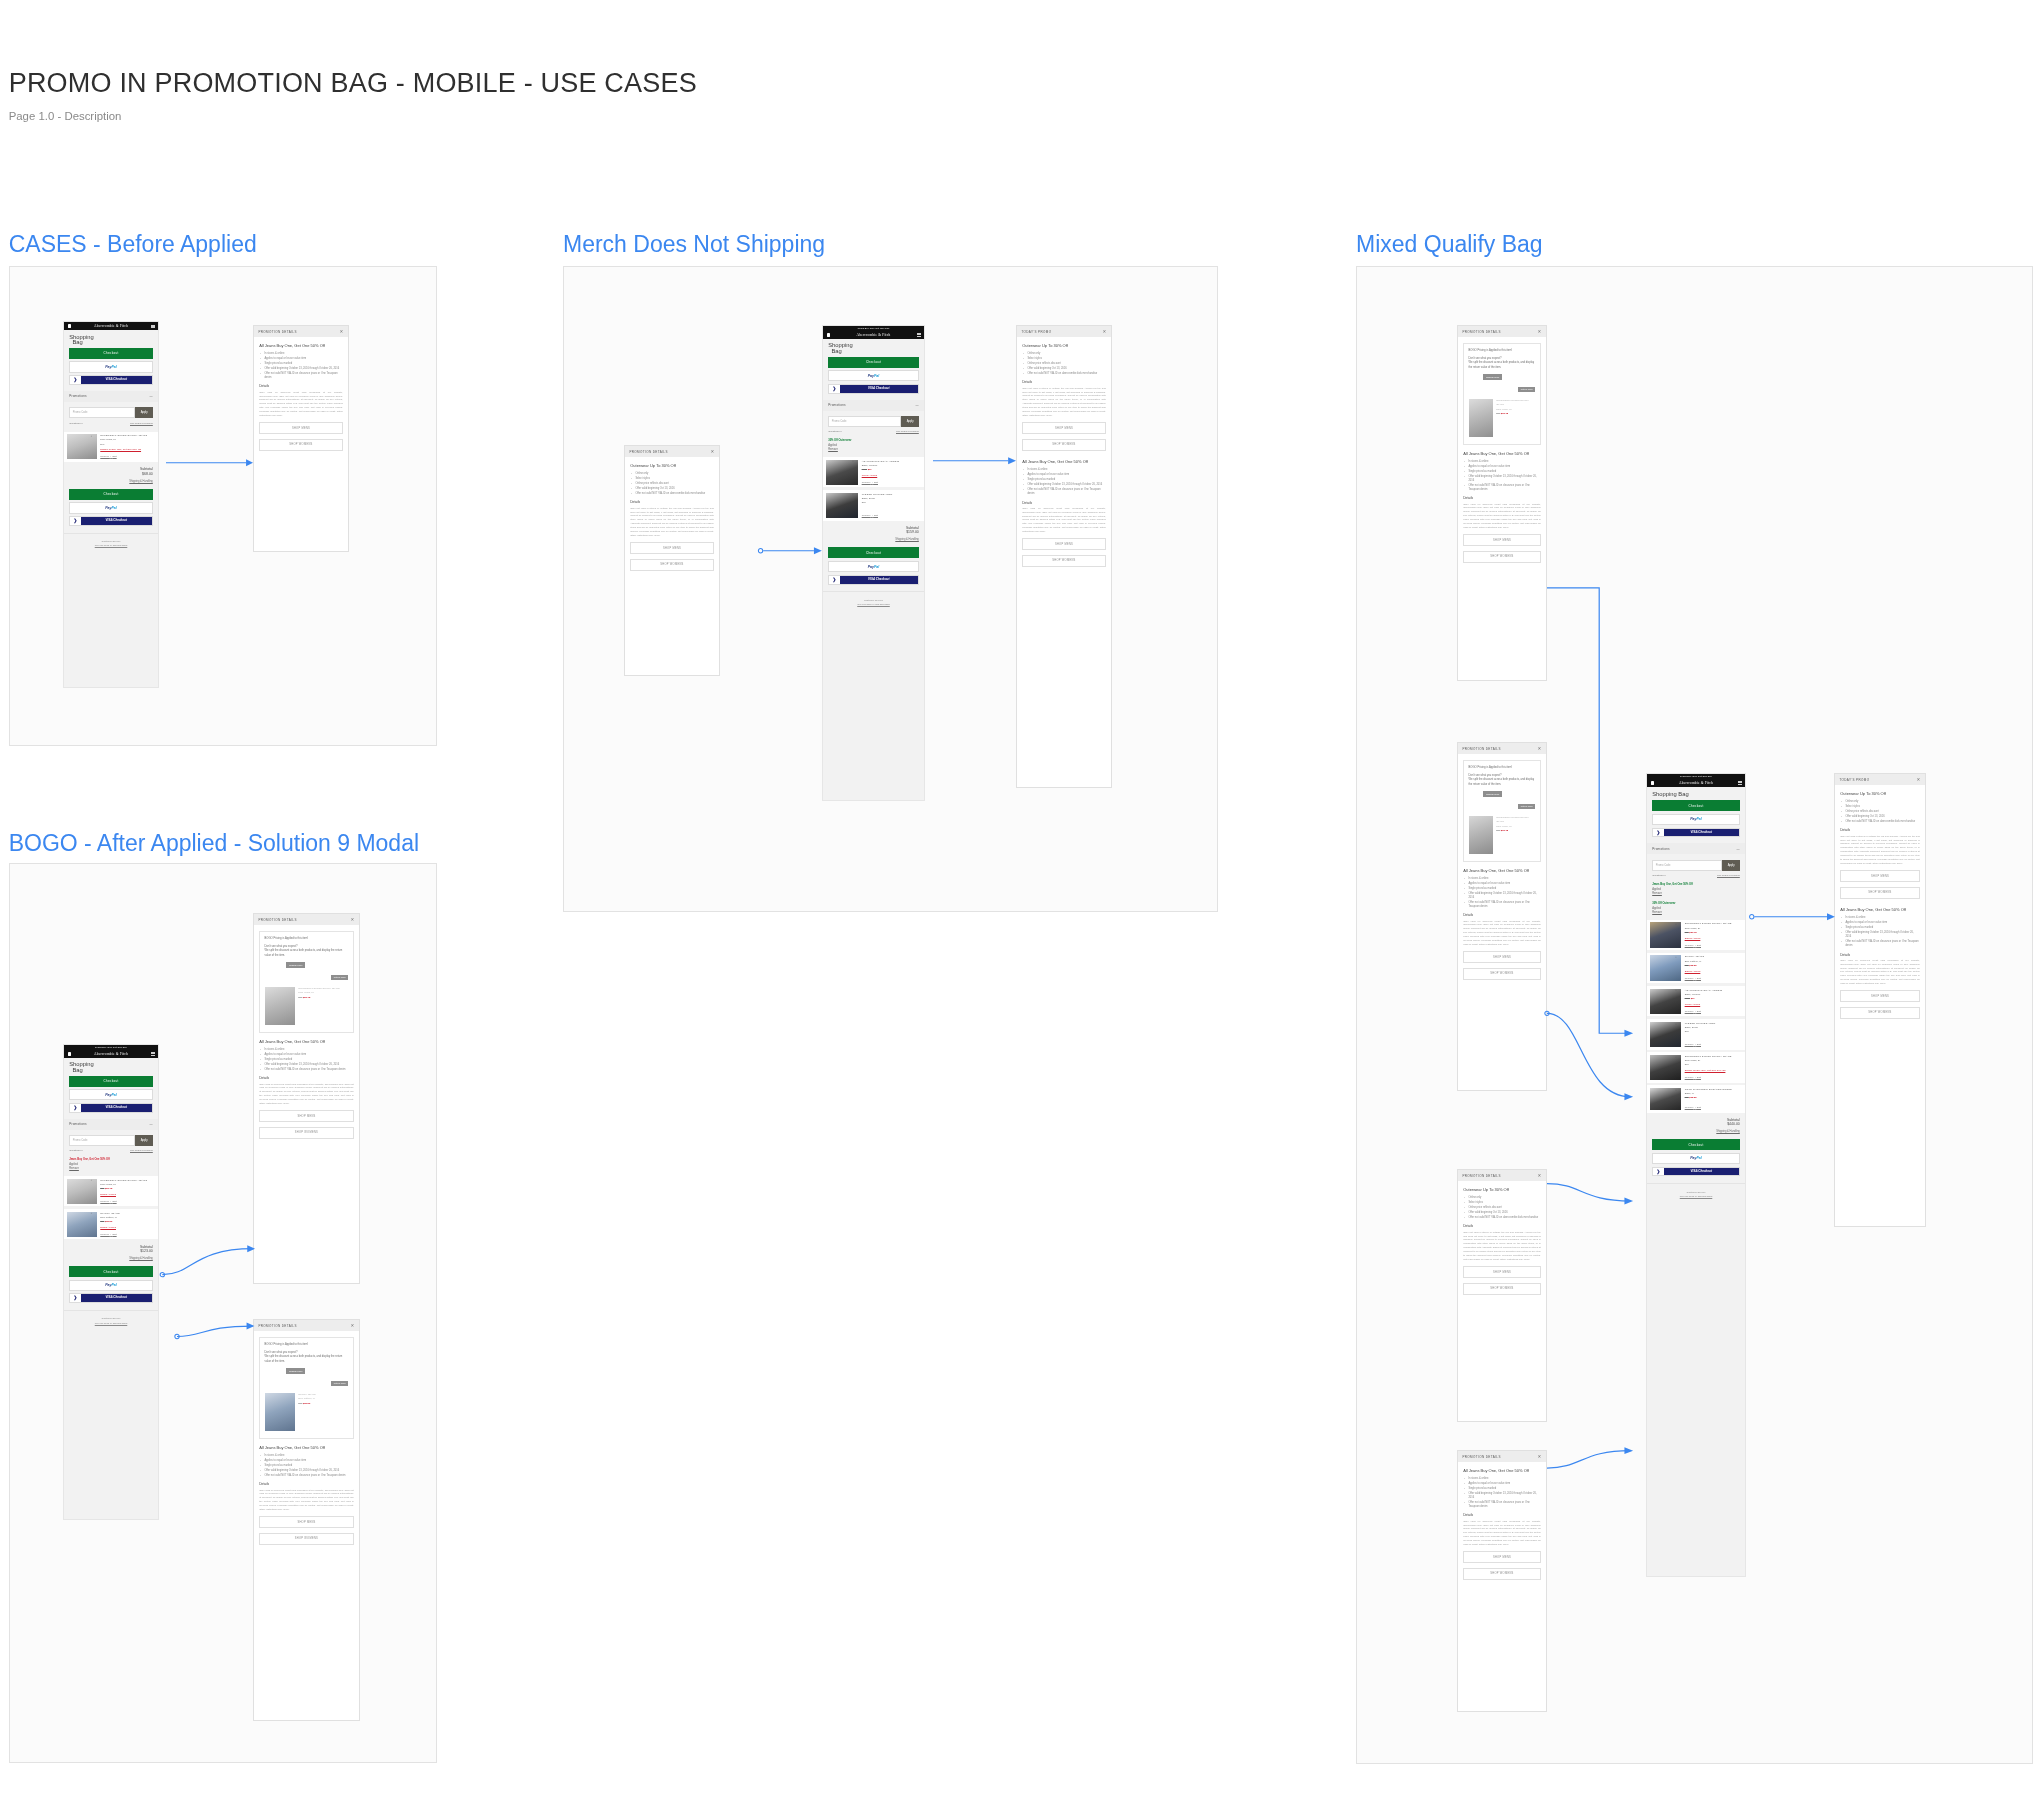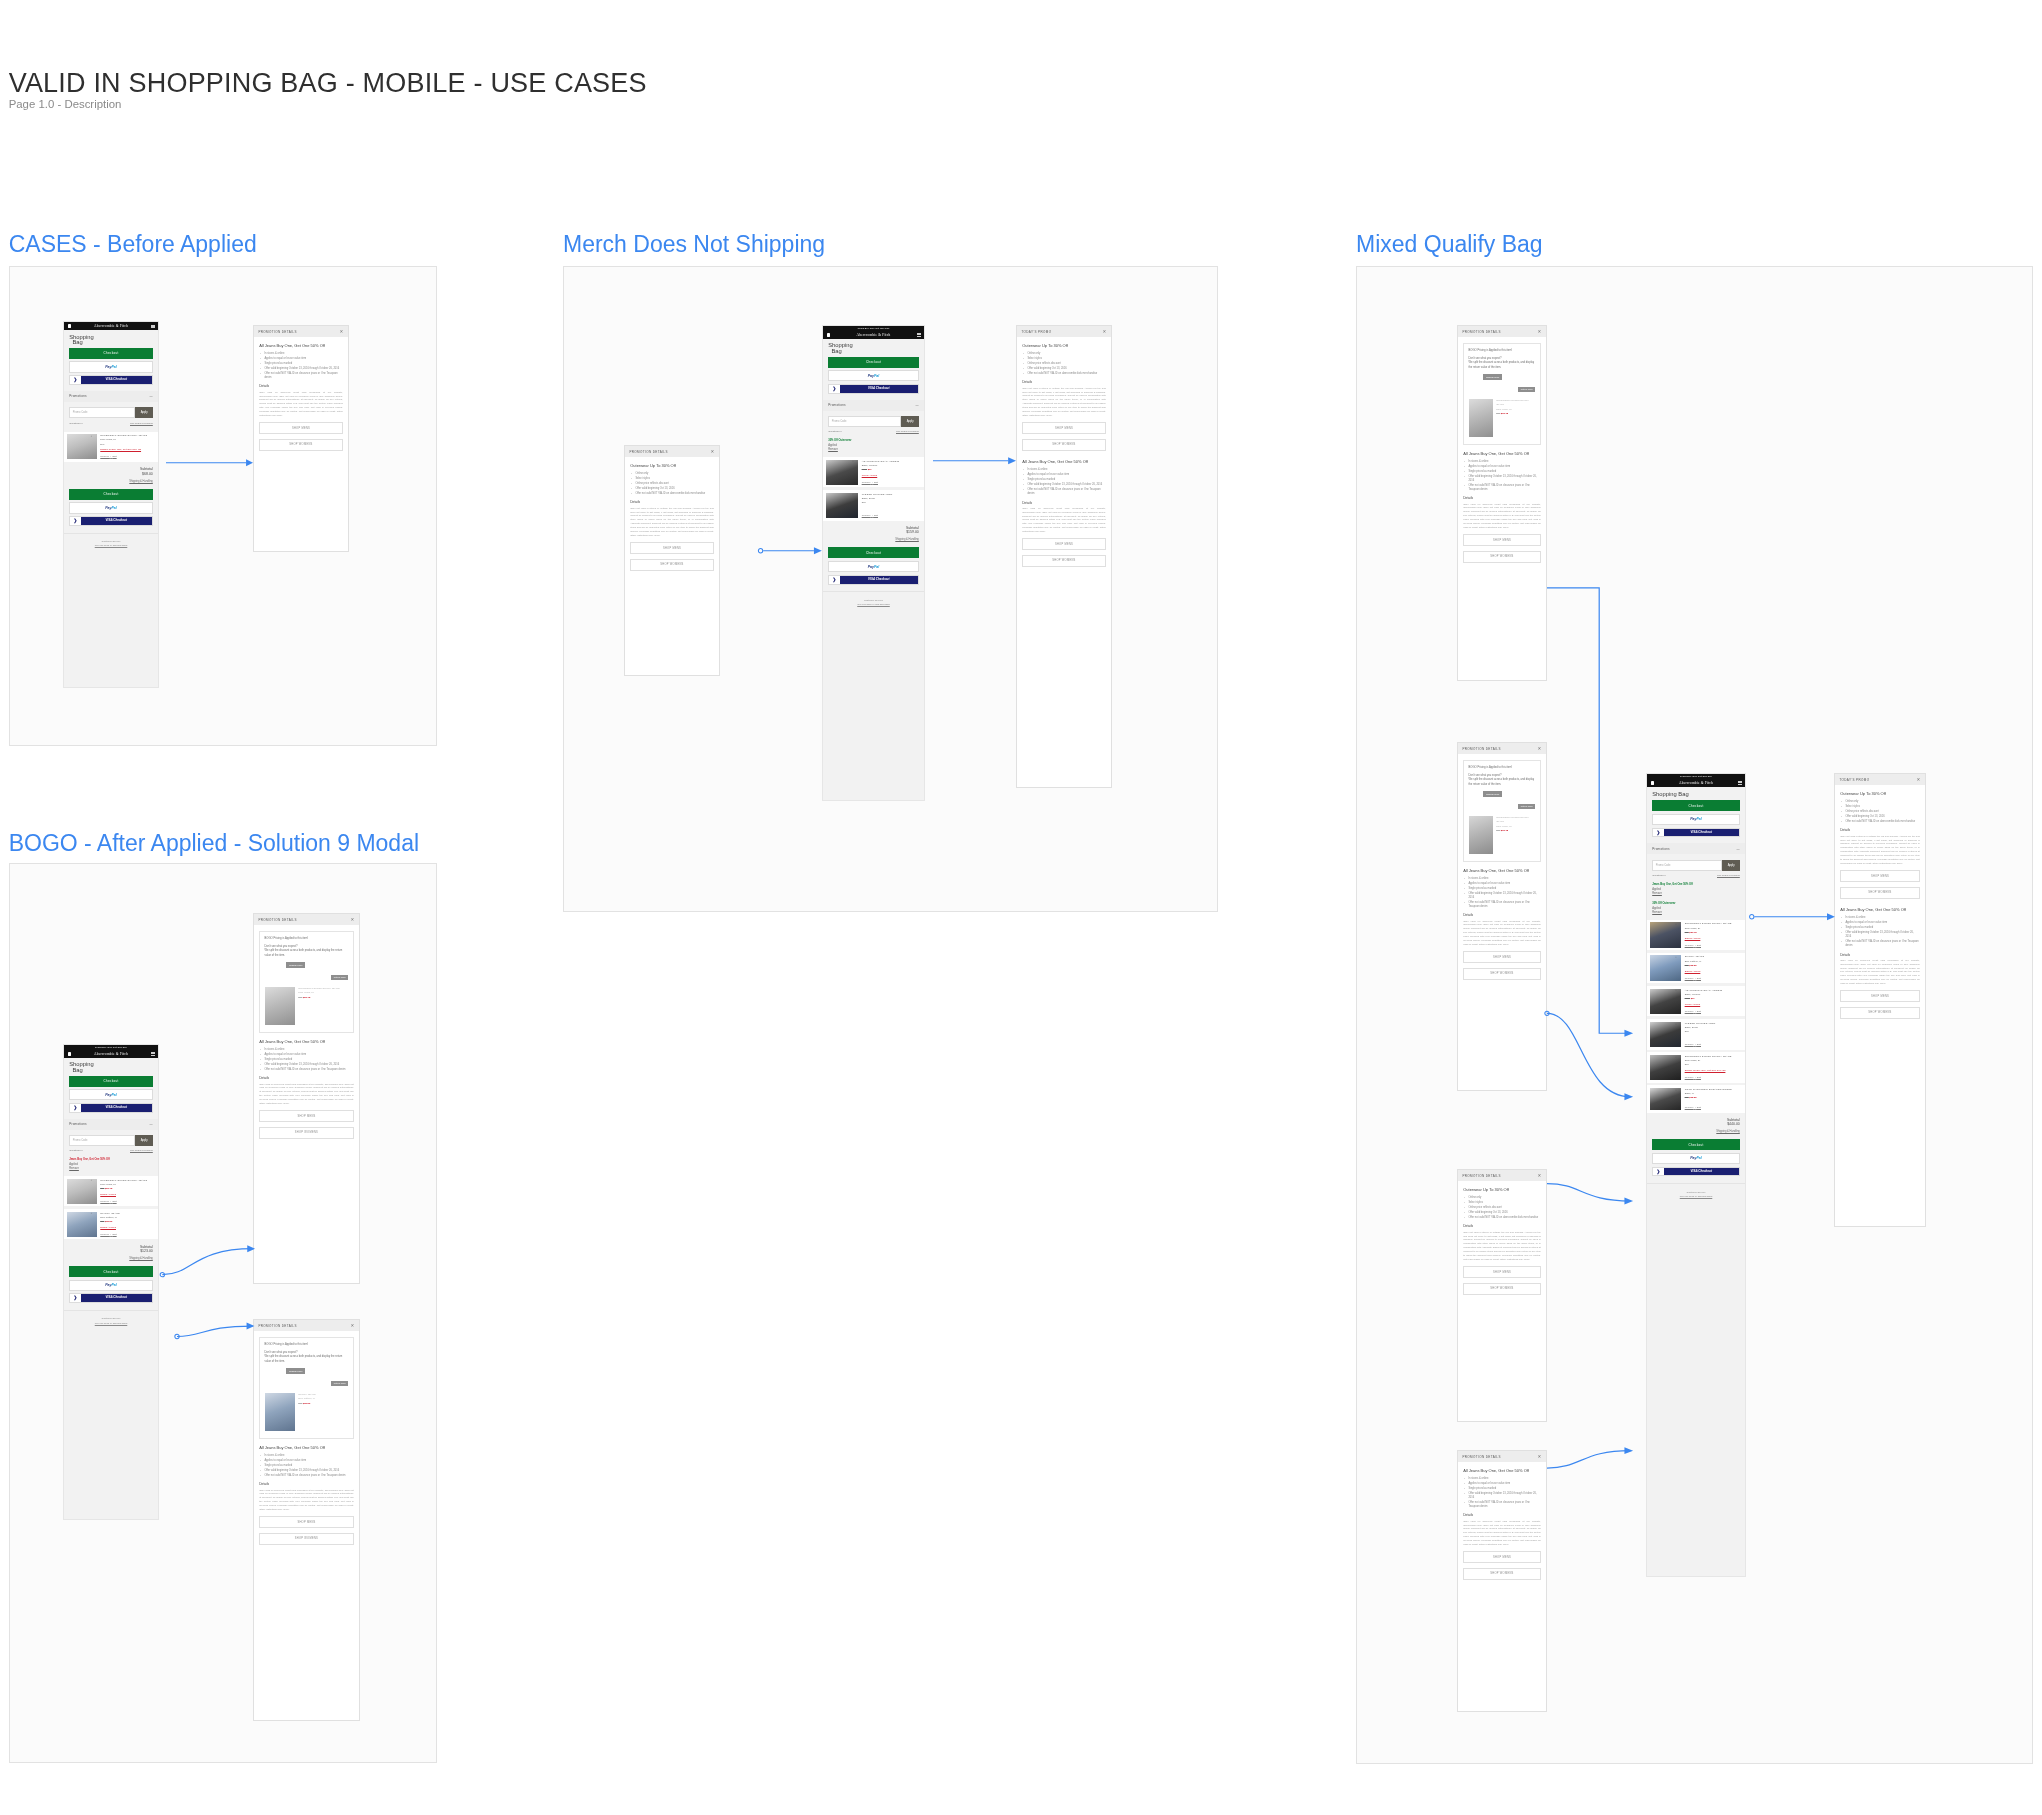--- a/index.html
+++ b/index.html
@@ -3,21 +3,21 @@
 <meta charset="utf-8">
 <style>
   * { box-sizing: border-box; margin:0; padding:0; }
   html,body { width:2043px; height:1816px; background:#ffffff;
     font-family:"Liberation Sans", sans-serif; -webkit-font-smoothing:antialiased; }
   body { position:relative; overflow:hidden; }
 
   
   .page-title { position:absolute; left:8.7px; top:68px; font-size:27px; color:#2f2f2f;
     font-weight:400; letter-spacing:0.2px; white-space:nowrap; }
-  .page-sub { position:absolute; left:8.7px; top:98px; font-size:11.4px; color:#8a8a8a; white-space:nowrap; }
+  .page-sub { position:absolute; left:8.7px; top:110px; font-size:11.4px; color:#8a8a8a; white-space:nowrap; }
 
   .sec-title { position:absolute; font-size:23px; color:#3b87f0; font-weight:400; white-space:nowrap; }
 
   .frame { position:absolute; background:#fbfbfb; border:0.9px solid #e2e2e2; }
 
   
   .phone { position:absolute; background:#f2f2f2; border:0.9px solid #e6e6e6; overflow:hidden; }
   .promo-banner { background:#111; color:#fff; font-size:2.3px; text-align:center; padding:1.4px 0;
     letter-spacing:0.1px; }
   .navbar { background:#111; color:#fff; display:flex; align-items:center; justify-content:space-between;
@@ -100,21 +100,21 @@
   .bogo-mini .info { flex:1; padding-left:3.5px; font-size:2.4px; color:#b6b6b6; line-height:1.8; }
   .bogo-mini .info .red { color:#cf1f2e; font-weight:bold; }
   .bogo-mini .info .strike { text-decoration:line-through; }
 
   
   svg.conn { position:absolute; overflow:visible; pointer-events:none; }
 </style>
 </head>
 <body>
 
-<div class="page-title">VALID IN SHOPPING BAG - MOBILE - USE CASES</div>
+<div class="page-title">PROMO IN PROMOTION BAG - MOBILE - USE CASES</div>
 <div class="page-sub">Page 1.0 - Description</div>
 
 <div class="sec-title" style="left:8.7px; top:231px;">CASES - Before Applied</div>
 <div class="sec-title" style="left:8.7px; top:830px;">BOGO - After Applied - Solution 9 Modal</div>
 <div class="sec-title" style="left:563px; top:231px;">Merch Does Not Shipping</div>
 <div class="sec-title" style="left:1356px; top:231px;">Mixed Qualify Bag</div>
 
 <div class="frame" style="left:8.7px;  top:266px;  width:428px;  height:480px;"></div>
 <div class="frame" style="left:8.7px;  top:863px;  width:428px;  height:900px;"></div>
 <div class="frame" style="left:563px; top:266px;  width:655px;  height:646px;"></div>

